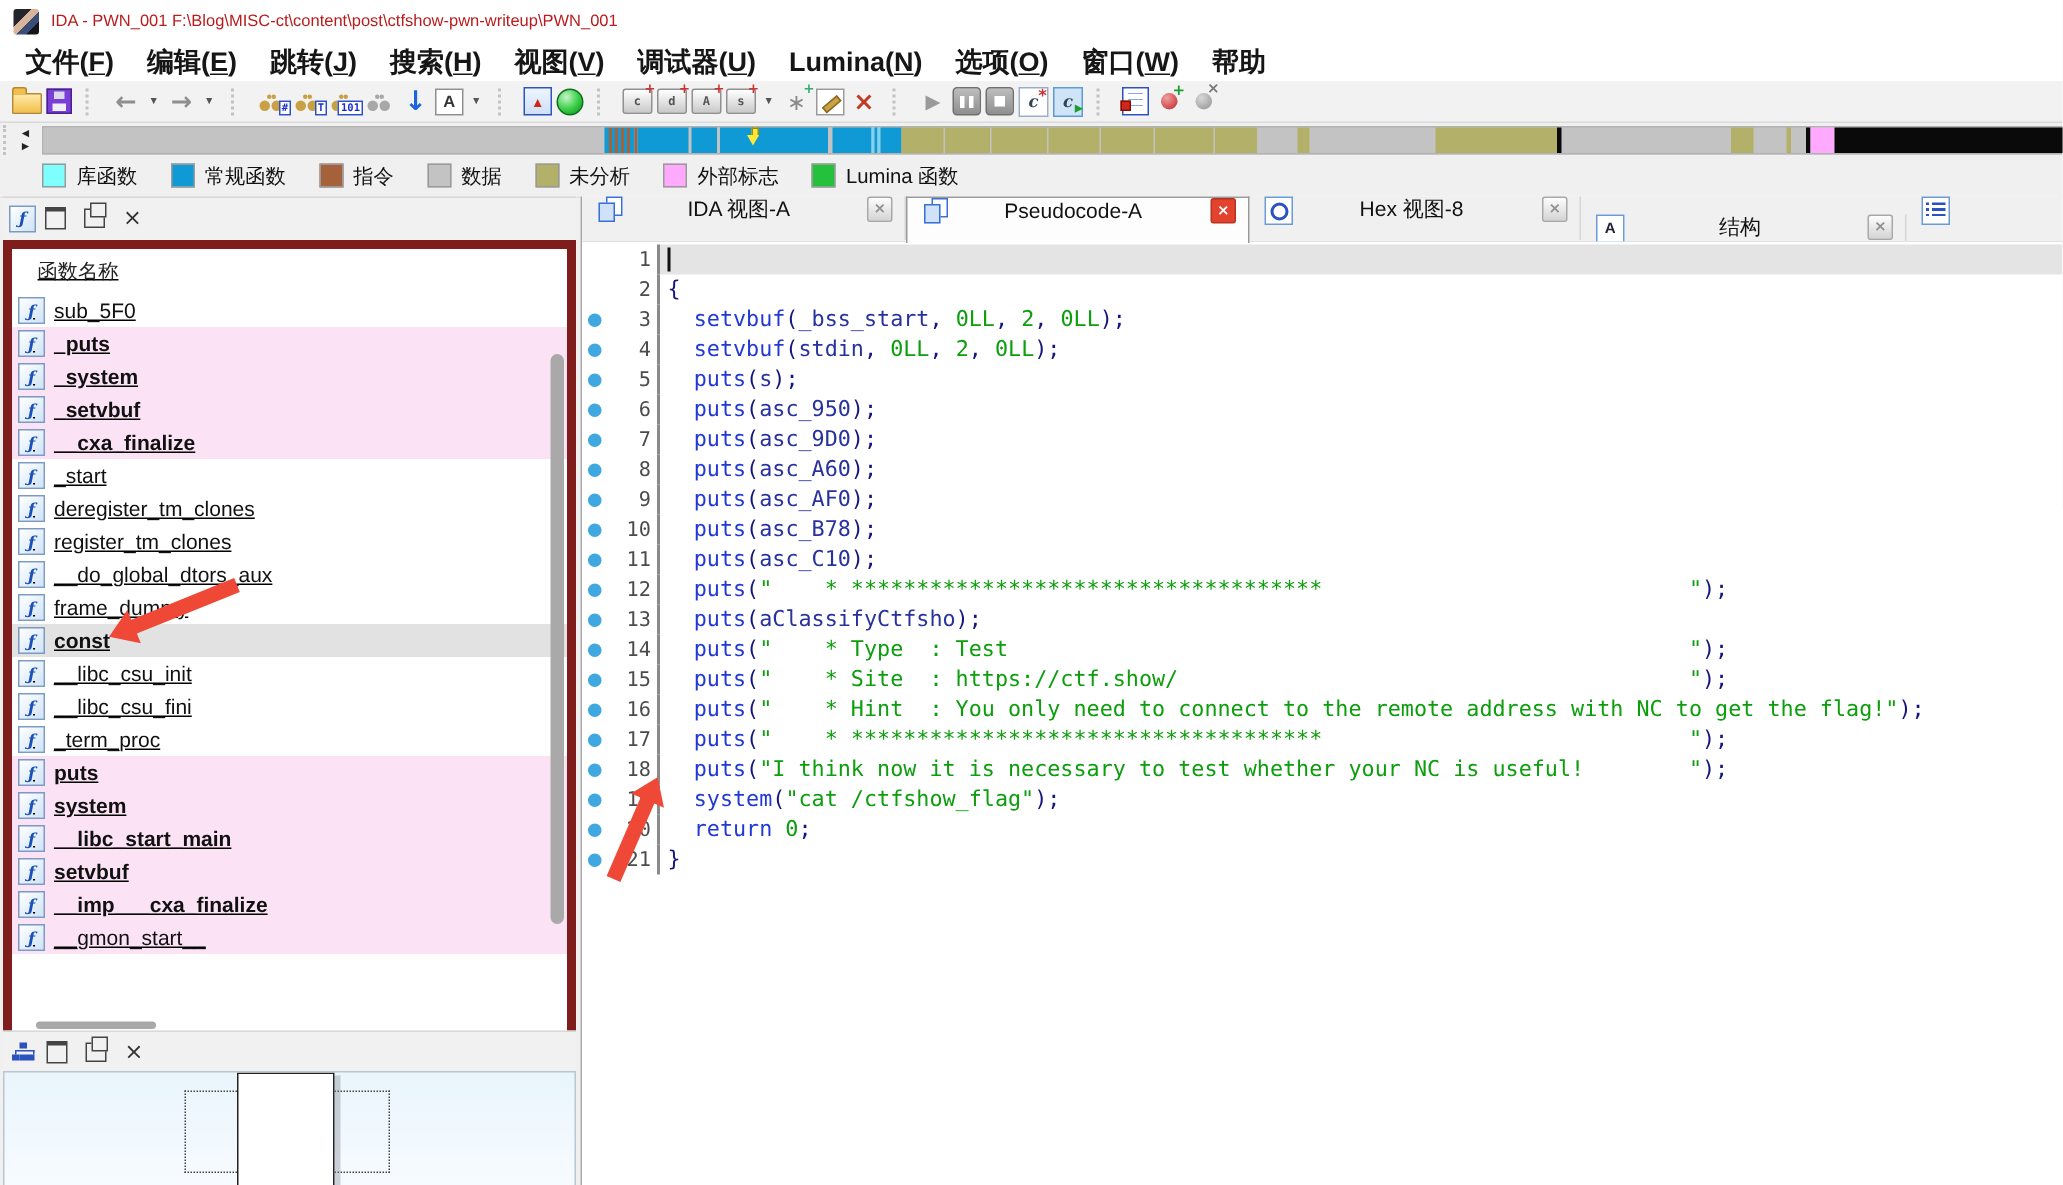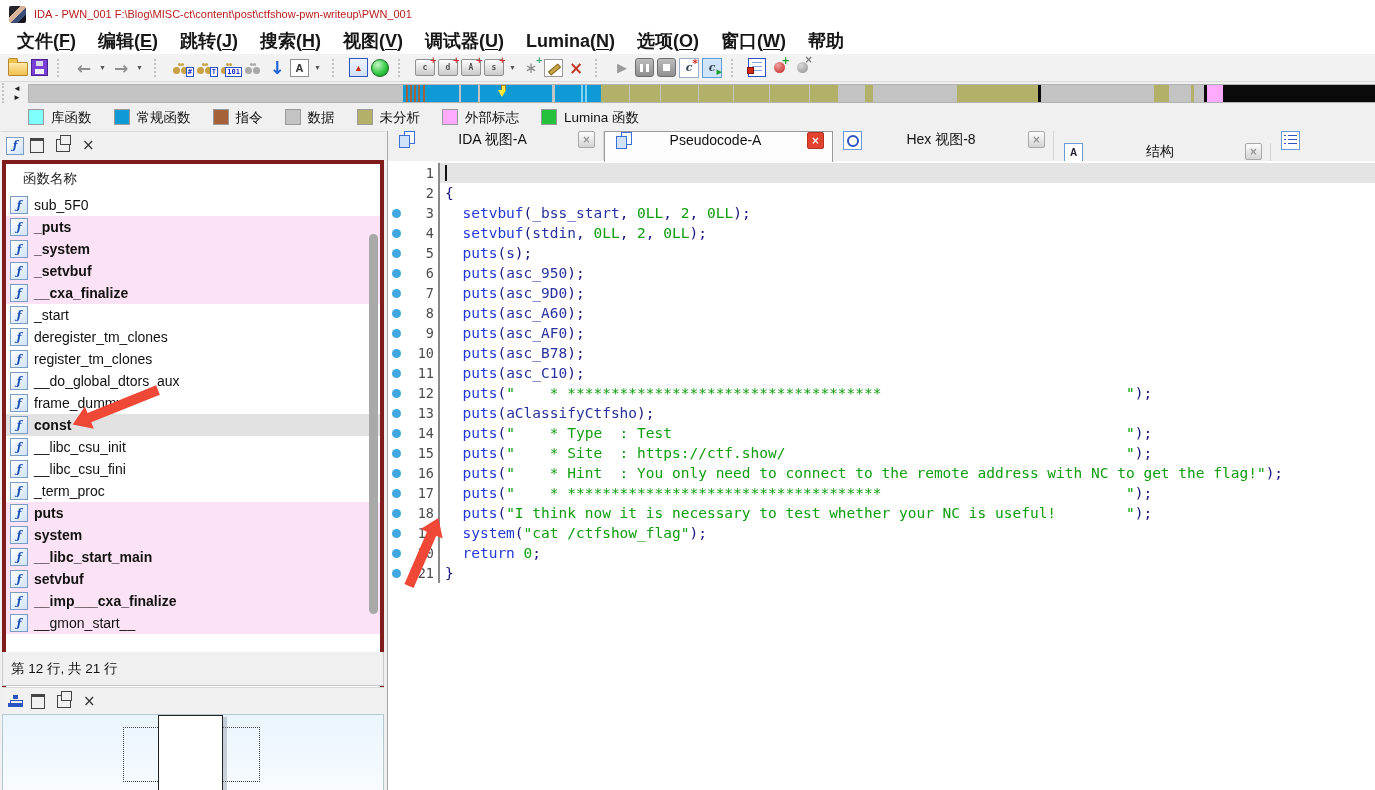--- a/index.html
+++ b/index.html
@@ -81,21 +81,21 @@
   .ptitle{position:absolute;left:2px;right:2px;height:27px;background:#f1f1f1;display:flex;align-items:center;border-top:1px solid #d8d8d8;}
   .ptitle .plabel{font-size:13.5px;color:#111;flex:1;}
   .wbtns{display:flex;align-items:center;gap:12px;padding-right:12px;}
   .wb{width:12px;height:11px;position:relative;display:inline-block;}
   .wb-max{border:1.5px solid #444;border-top-width:3px;}
   .wb-float{border:1.5px solid #444;}
   .wb-float::before{content:"";position:absolute;left:3px;top:-5px;width:9px;height:8px;border:1.5px solid #444;background:#f1f1f1;}
   .wb-close{font:15px "DejaVu Sans",sans-serif;color:#333;line-height:11px;width:auto;}
   .fico{width:16px;height:16px;flex:none;border:1px solid #7a9cc4;background:linear-gradient(135deg,#ffffff,#cfe3f7);
         font:italic bold 11px "DejaVu Serif",serif;color:#1b50b8;display:inline-flex;align-items:center;justify-content:center;margin:0 6px 0 4px;}
-  #fnbox{position:absolute;left:2px;top:29px;right:2px;height:523px;background:#fff;border:4px solid #7f1d1d;overflow:hidden;}
+  #fnbox{position:absolute;left:2px;top:29px;right:2px;height:523px;background:#fff;border:6px solid #7f1d1d;overflow:hidden;text-decoration:underline;}
   #fnhead{height:30px;display:flex;align-items:center;font-size:13.5px;color:#222;padding-left:17px;}
   .frow{height:22px;display:flex;align-items:center;font-size:14px;color:#111;}
   .frow .fname{white-space:pre;}
   .frow.lib{background:#fbe3f5;font-weight:bold;}
   .frow.libn{background:#fbe3f5;}
   .frow.selected{background:#e2e2e2;font-weight:bold;}
   #vscroll{position:absolute;right:2px;top:70px;width:9px;height:380px;background:#a9a9a9;border-radius:5px;}
   #hscroll{position:absolute;left:16px;bottom:3px;width:80px;height:5px;background:#a9a9a9;border-radius:3px;}
   #fnstatus{position:absolute;left:2px;right:2px;top:521px;height:33px;background:#f0f0f0;border:1px solid #c8c8c8;border-top:none;display:flex;align-items:center;}
   #fnstatus span{font-size:13.5px;color:#111;padding-left:8px;}
@@ -371,23 +371,20 @@
             <span class="fname">__imp___cxa_finalize</span>
           </div>
           <div class="frow libn">
             <span class="fico">ƒ</span>
             <span class="fname">__gmon_start__</span>
           </div>
         </div>
       <div id="vscroll"></div>
       <div id="hscroll"></div>
     </div>
-    <div id="fnstatus">
-      <span>第 12 行, 共 21 行</span>
-    </div>
     <div class="ptitle" id="gtitle">
       <span class="gico"></span>
       <span class="wbtns">
         <i class="wb wb-max"></i>
         <i class="wb wb-float"></i>
         <i class="wb wb-close">×</i>
       </span>
     </div>
     <div id="gcontent">
       <div id="gdotted"></div>

